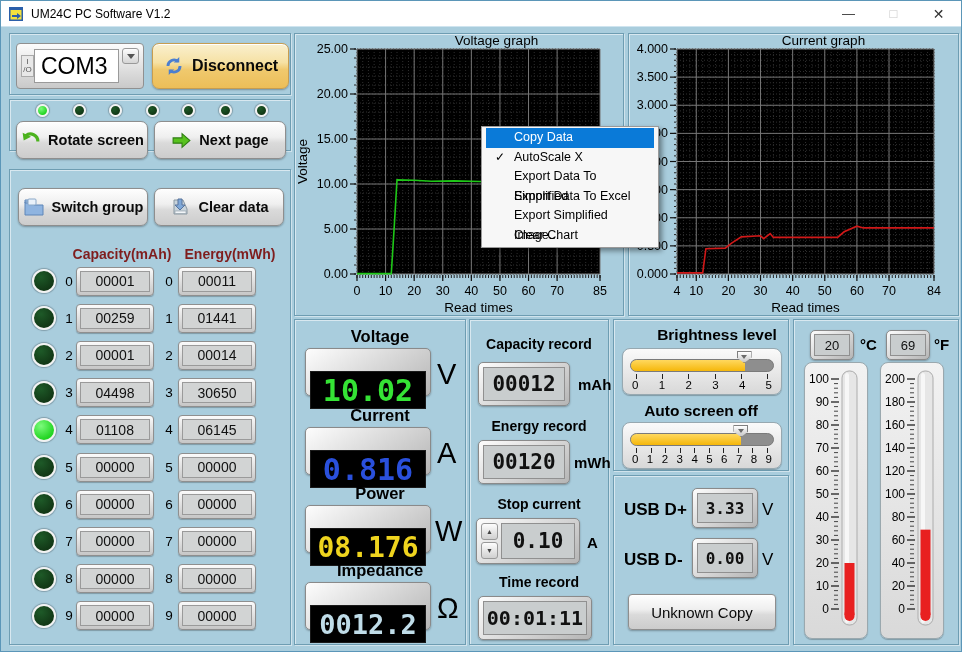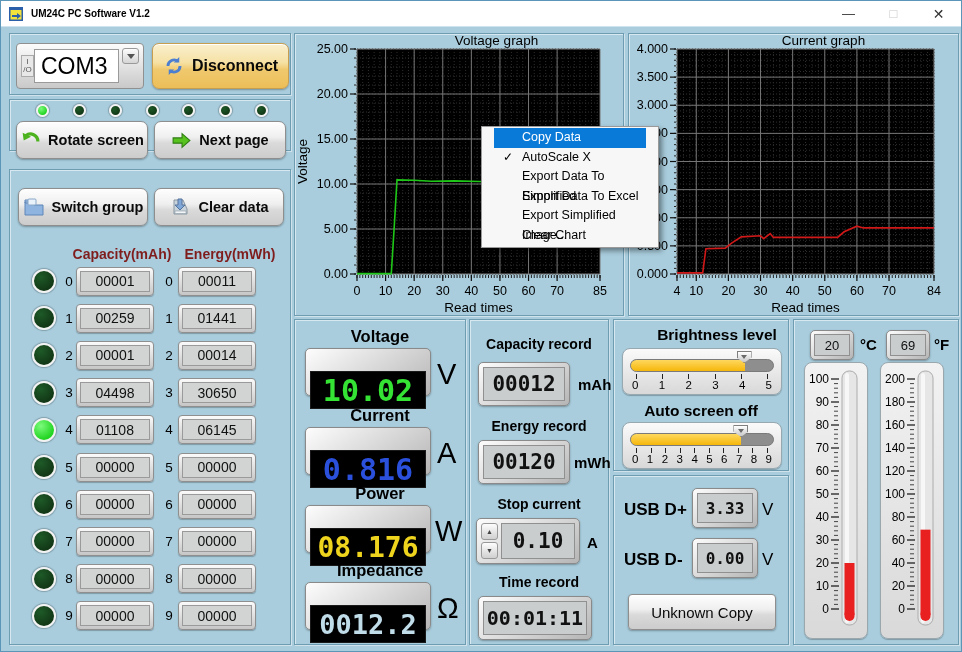--- a/index.html
+++ b/index.html
@@ -6,21 +6,21 @@
   html,body { width:962px; height:652px; }
   body {
     font-family:"Liberation Sans", sans-serif;
     background:#A9CDDD;
     position:relative; overflow:hidden;
     border:1px solid #5B96B8;
   }
   
   .titlebar{position:absolute;left:0;top:0;width:100%;height:26px;background:#FFFFFF;
     display:flex;align-items:center;padding-left:7px;gap:7px;border-bottom:1px solid #CFE4EF;}
-  .titlebar .title{font-size:10px;color:#000;font-weight:bold;}
+  .titlebar .title{font-size:12px;color:#000;}
   .win-controls{margin-left:auto;display:flex;height:100%;}
   .win-btn{width:45px;height:100%;display:flex;align-items:center;justify-content:center;
     font-size:13px;color:#333;}
   .win-btn.max{color:#C9C9C9;}
   .win-btn.close{font-size:14px;}
   
   .panel{position:absolute;border:1px solid #6E9DB2;
     box-shadow:inset 1px 1px 0 rgba(255,255,255,.55), 1px 1px 0 rgba(255,255,255,.45);}
   
   .btn{display:flex;align-items:center;justify-content:center;gap:7px;border-radius:7px;
@@ -77,21 +77,21 @@
     background:linear-gradient(#FFD85E,#F5B70B);}
   .slider-thumb{position:absolute;top:-9px;width:15px;height:12px;
     background:linear-gradient(#FFF,#C8C8C8);border:1px solid #7F7F7F;
     clip-path:polygon(0 0,100% 0,100% 55%,50% 100%,0 55%);display:flex;justify-content:center;}
   .slider-thumb:after{content:"";margin-top:3px;width:0;height:0;border-left:3px solid transparent;border-right:3px solid transparent;border-top:4px solid #6A6A6A;}
   .tick-row{display:flex;justify-content:space-between;padding:2px 6px 0;}
   .tick-row i{display:block;width:1px;height:5px;background:#222;}
   .tick-labels{display:flex;justify-content:space-between;padding:0 2px;font-size:11.5px;color:#000;}
   
   .ctx-menu{position:absolute;left:480px;top:125px;width:178px;background:#F7F7F7;border:1px solid #999;
-    box-shadow:3px 3px 5px rgba(0,0,0,.4);z-index:60;padding:1px 12px;}
+    box-shadow:3px 3px 5px rgba(0,0,0,.4);z-index:60;padding:1px 4px;}
   .menu-item{position:relative;height:19.6px;line-height:19.6px;padding-left:28px;font-size:12.5px;color:#000;}
   .menu-item.hl{background:#0A7AD8;color:#FFF;}
   .menu-check{position:absolute;left:9px;top:0;font-size:12px;}
   
   .usb-label{position:absolute;font-weight:bold;font-size:17px;color:#000;}
   
   .thermo-box{position:absolute;top:42px;width:64px;height:277px;border-radius:8px;
     background:linear-gradient(#F2F2F2,#D9D9D9);border:1px solid #9AA8AE;box-shadow:0 1px 1px rgba(0,0,0,.25);}
 </style>
 </head>

